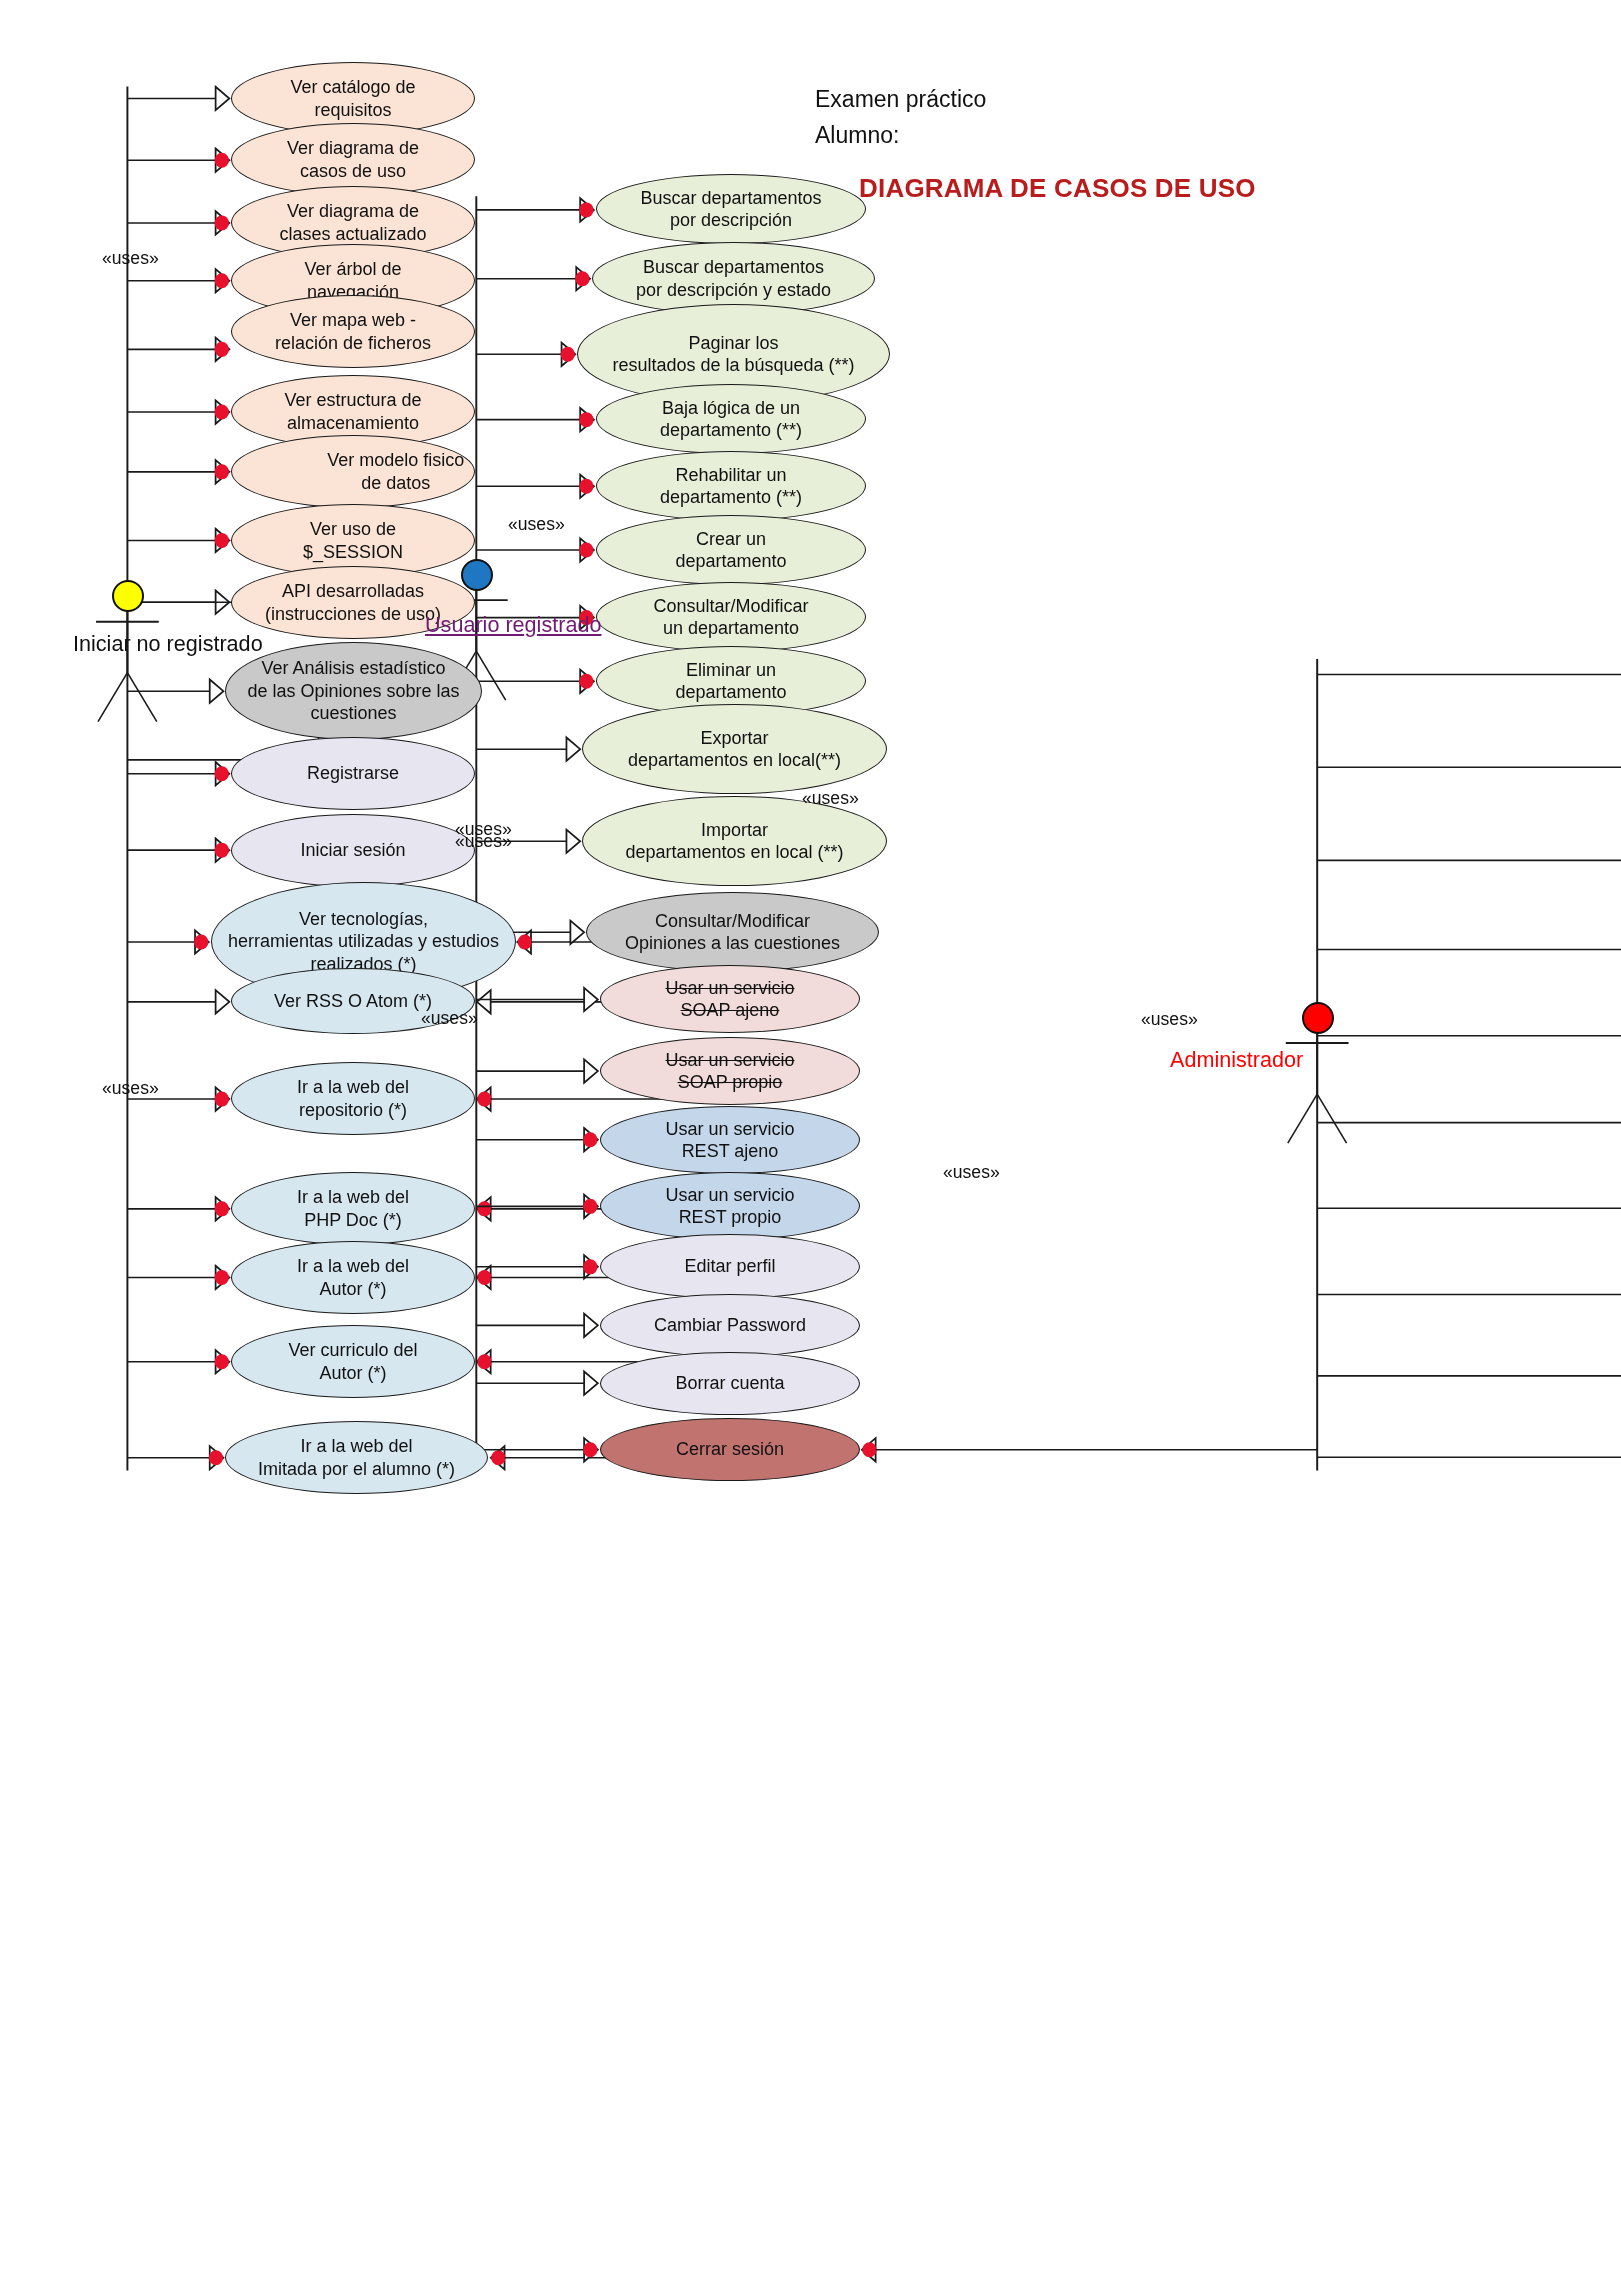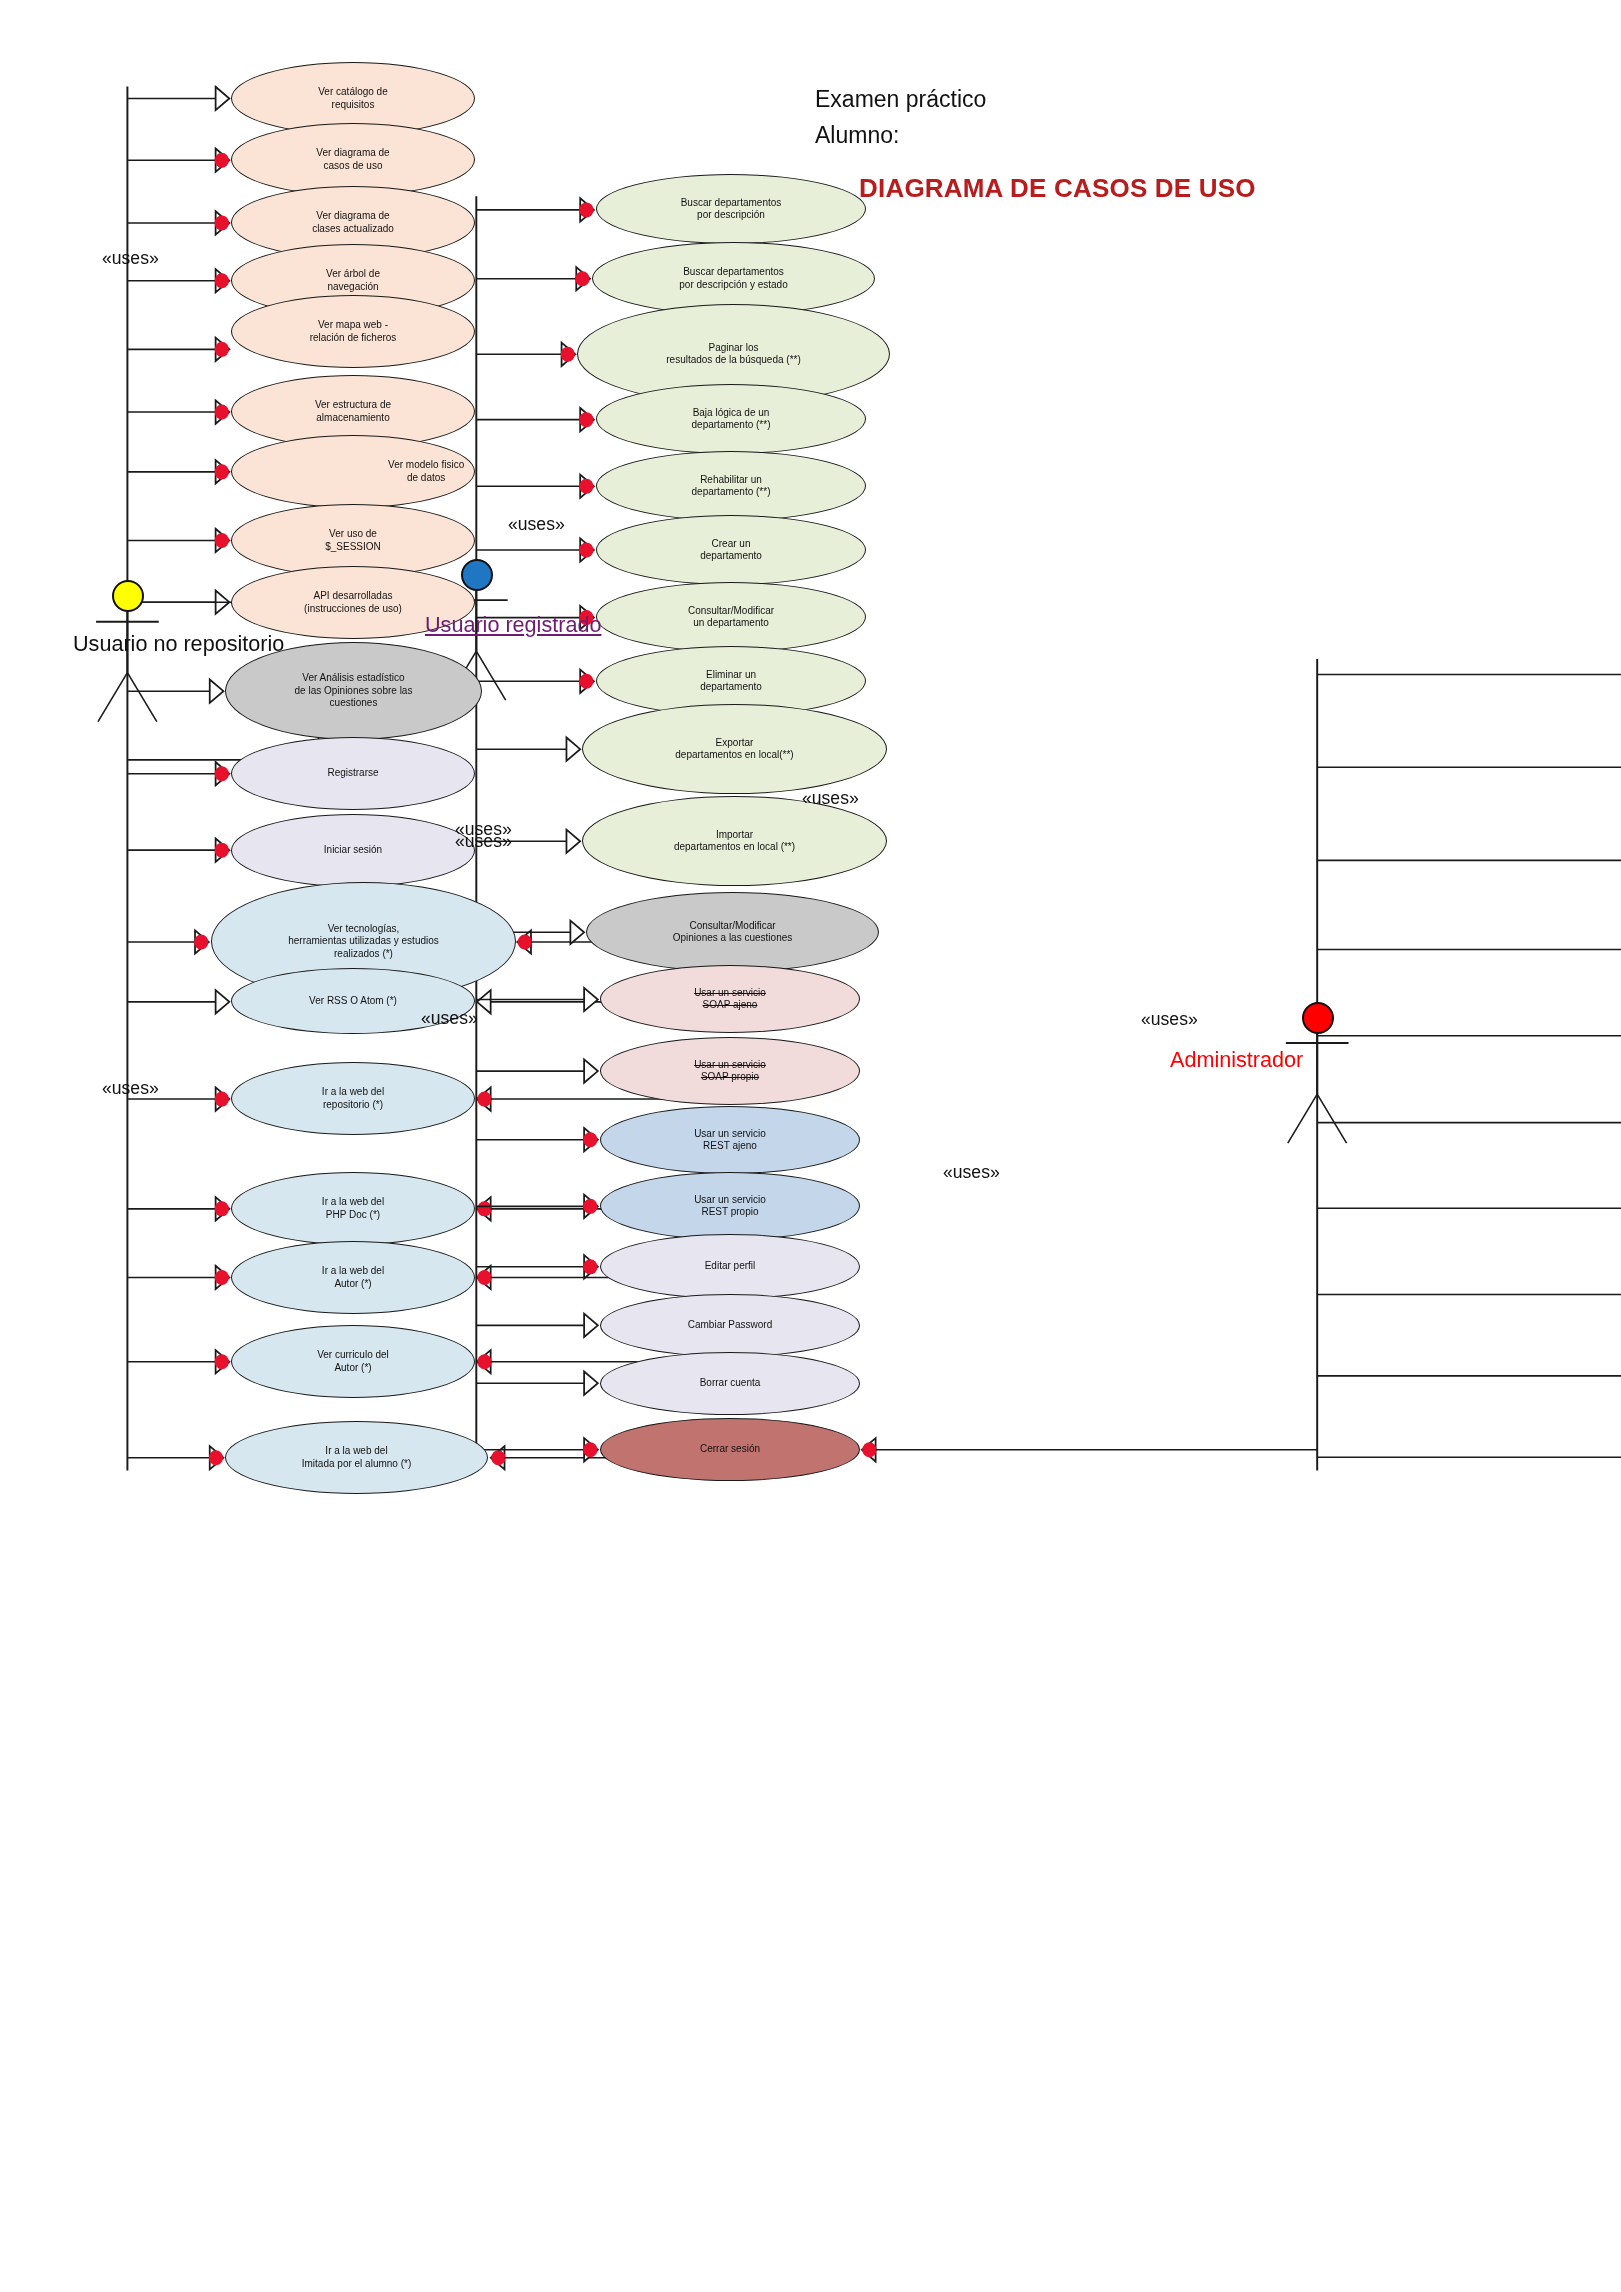--- a/index.html
+++ b/index.html
@@ -1,21 +1,21 @@
 <!DOCTYPE html>
 <html><head>
 <meta charset="utf-8">
 <style>
   html,body{margin:0;padding:0;background:#fff;}
   body{font-family:"Liberation Sans",sans-serif;}
   #stage{position:relative;width:1621px;height:2293px;background:#fff;overflow:hidden;}
   svg#wires{position:absolute;left:0;top:0;width:1621px;height:2293px;pointer-events:none;}
   .uc{position:absolute;border:1.6px solid #1a1a1a;border-radius:50%;
       display:flex;align-items:center;justify-content:center;text-align:center;
-      font-size:10px;line-height:1.25;color:#111;padding:2px 9.8px;box-sizing:border-box;}
+      font-size:18px;line-height:1.25;color:#111;padding:2px 9.8px;box-sizing:border-box;}
   .uc span{display:block;}
   .uc.strike span{text-decoration:line-through;}
   .hdr{position:absolute;color:#111;font-size:23px;line-height:1.35;white-space:pre;}
   .title{position:absolute;color:#b91c1c;font-size:26px;font-weight:bold;letter-spacing:0.2px;white-space:nowrap;}
   .uses{position:absolute;font-size:17.6px;color:#111;white-space:nowrap;}
   .actorlabel{position:absolute;font-size:21.6px;white-space:nowrap;}
   .actorhead{position:absolute;border:2px solid #111;border-radius:50%;}
 </style>
 </head>
 <body>
@@ -308,21 +308,21 @@
       </div>
       <div class="uc" style="left: 600px; top: 1352px; width: 260px; height: 63px; background: rgb(231, 230, 240);">
         <span>Borrar cuenta</span>
       </div>
       <div class="uc" style="left: 600px; top: 1418px; width: 260px; height: 63px; background: rgb(192, 115, 111);">
         <span>Cerrar sesión</span>
       </div>
     </div>
   <div id="actorLayer">
       <div class="actorhead" style="left: 112px; top: 580px; width: 28px; height: 28px; background: rgb(255, 255, 0);"></div>
-      <div class="actorlabel" style="color: rgb(17, 17, 17); left: 73px; top: 631px;">Usuario no repositorio</div>
+      <div class="actorlabel" style="color: rgb(17, 17, 17); left: 73px; top: 631px;">Iniciar no registrado</div>
       <div class="actorhead" style="left: 461px; top: 559px; width: 28px; height: 28px; background: rgb(31, 119, 196);"></div>
       <div class="actorlabel" style="color: #701a75; left: 425px; top: 612px; text-decoration: underline;">Usuario registrado</div>
       <div class="actorhead" style="left: 1302px; top: 1002px; width: 28px; height: 28px; background: rgb(255, 0, 0);"></div>
       <div class="actorlabel" style="color: rgb(255, 0, 0); left: 1170px; top: 1047px;">Administrador</div>
     </div>
   <div id="usesLayer">
       <div class="uses" style="left: 102px; top: 248px;">«uses»</div>
       <div class="uses" style="left: 102px; top: 1078px;">«uses»</div>
       <div class="uses" style="left: 508px; top: 514px;">«uses»</div>
       <div class="uses" style="left: 455px; top: 819px;">«uses»</div>

